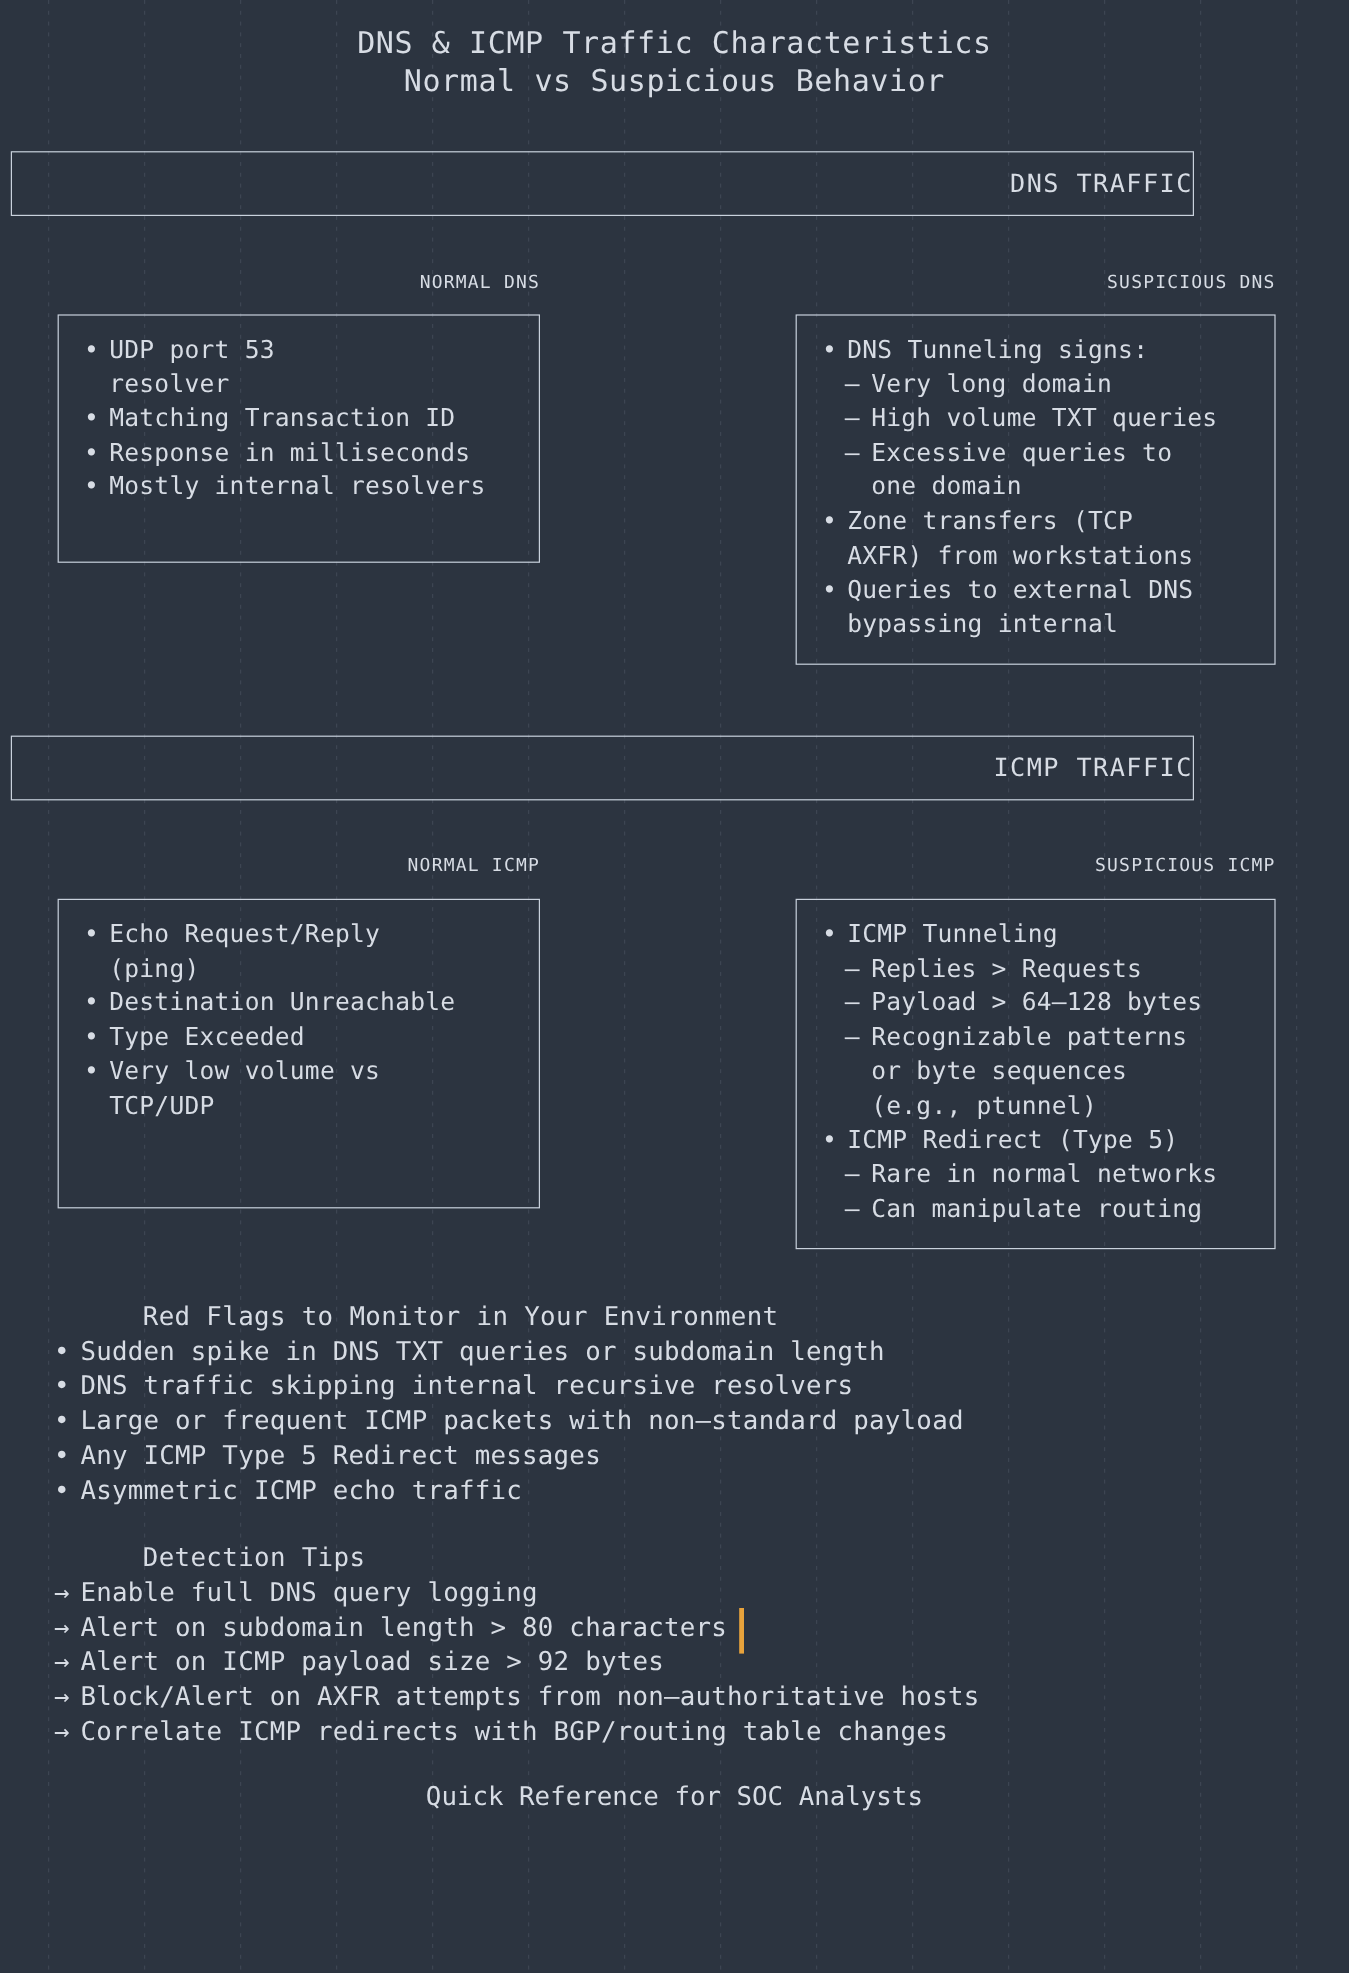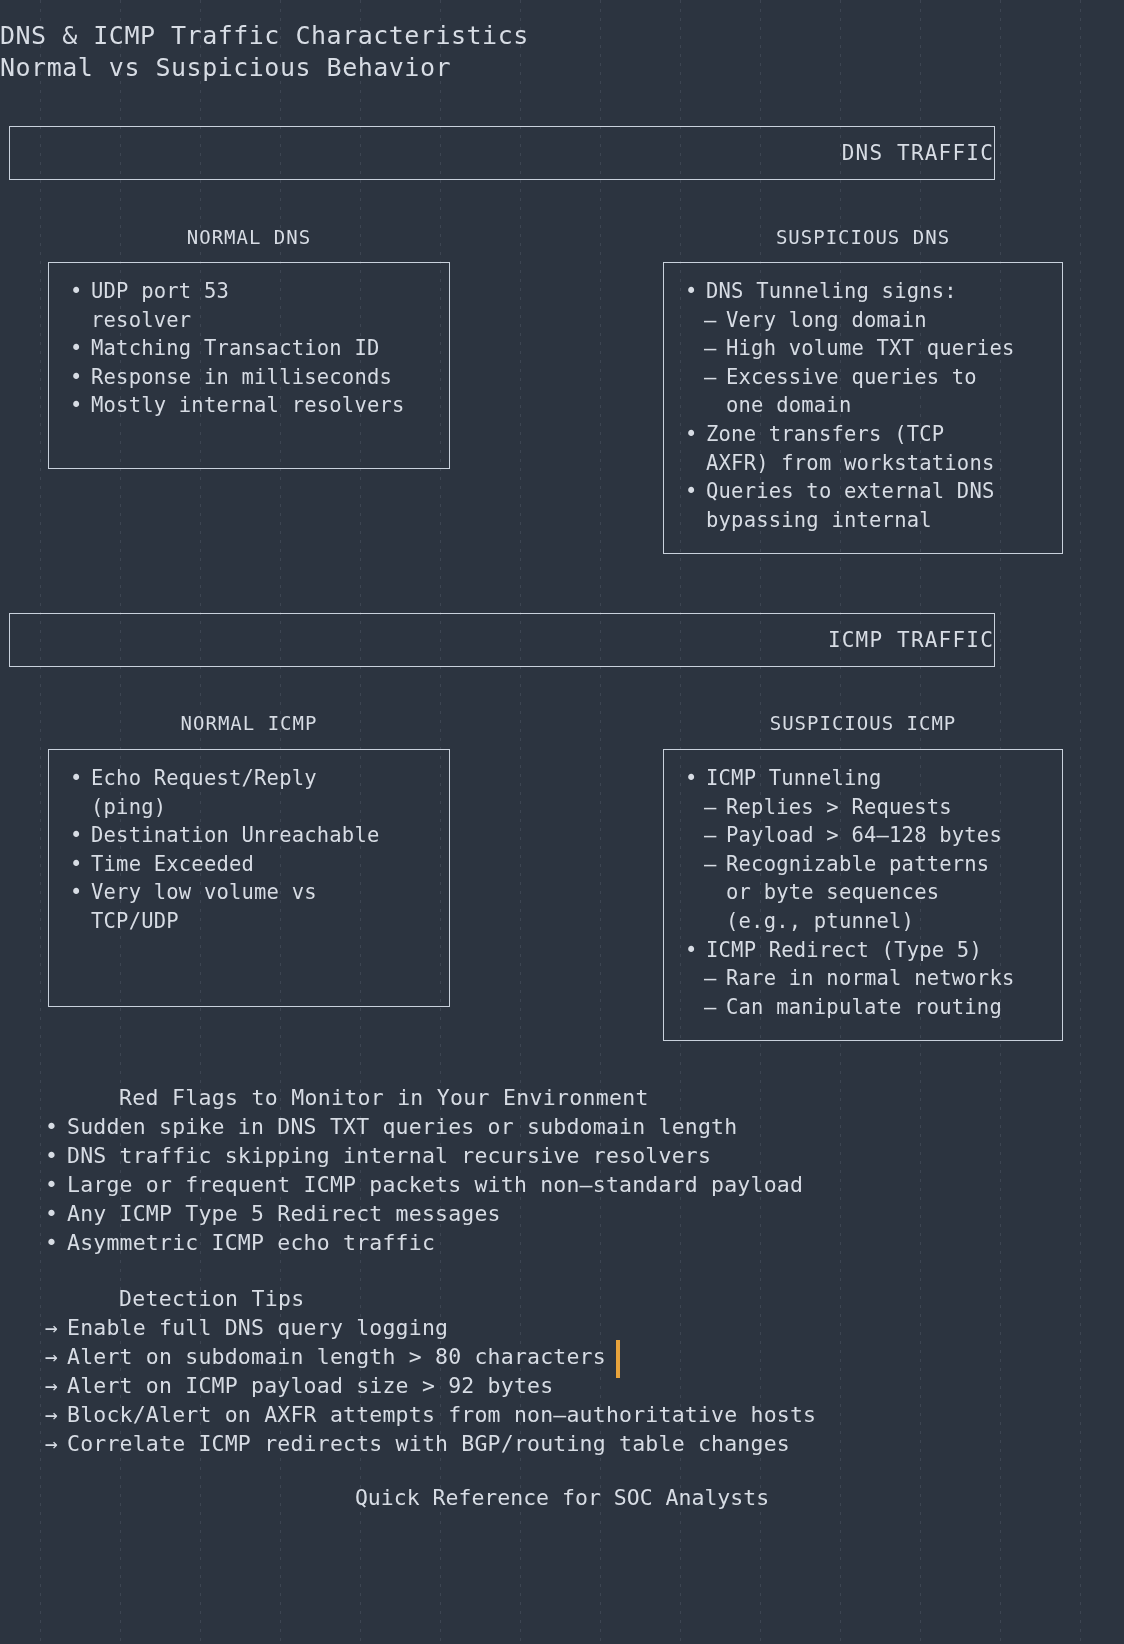--- a/index.html
+++ b/index.html
@@ -10,33 +10,33 @@
     font-family:"DejaVu Sans Mono","Liberation Mono",monospace;
     position:relative;overflow:hidden;
   }
   
   #grid{position:absolute;left:0;top:0;width:1124px;height:1644px;pointer-events:none;z-index:0;}
   .gl{position:absolute;top:0;bottom:0;width:1px;
       background-image:linear-gradient(to bottom,#424b58 0 3px, transparent 3px 9px);
       background-size:1px 9px;opacity:.75;}
   #content{position:absolute;left:0;top:0;width:1124px;height:1644px;z-index:2;}
 
-  .title-wrap{text-align:left;padding-top:20px;}
+  .title-wrap{text-align:center;padding-top:20px;}
   .title-l1{font-size:25px;letter-spacing:.5px;line-height:32px;}
   .title-l2{font-size:25px;letter-spacing:.5px;line-height:32px;}
 
   .band{
     position:absolute;left:9px;width:986px;
     border:1.6px solid #c9d1dc;
     box-sizing:border-box;
     display:flex;align-items:center;justify-content:flex-end;
     font-size:21px;letter-spacing:1.2px;padding-left:48px;
   }
 
-  .colhead{position:absolute;font-size:19px;letter-spacing:1px;text-align:center;}
+  .colhead{position:absolute;font-size:15px;letter-spacing:1px;text-align:right;}
 
   .panel{
     position:absolute;
     border:1.6px solid #c9d1dc;
     box-sizing:border-box;
     padding:14px 16px 12px 16px;
   }
   .panel ul{list-style:none;margin:0;padding:0;}
   .panel li{font-size:20.5px;line-height:28.6px;letter-spacing:.2px;
             padding-left:26px;position:relative;white-space:pre-wrap;}
@@ -125,21 +125,21 @@
 
   <div class="colhead" style="left:48px;top:712px;width:402px;">NORMAL ICMP</div>
 
   <div class="colhead" style="left:663px;top:712px;width:400px;">SUSPICIOUS ICMP</div>
 
   <div class="panel" style="left:48px;top:749px;width:402px;height:258px;">
     <ul>
       <li class="lv1">Echo Request/Reply</li>
       <li class="cont1">(ping)</li>
       <li class="lv1">Destination Unreachable</li>
-      <li class="lv1">Time Exceeded</li>
+      <li class="lv1">Type Exceeded</li>
       <li class="lv1">Very low volume vs</li>
       <li class="cont1">TCP/UDP</li>
     </ul>
   </div>
 
   <div class="panel" style="left:663px;top:749px;width:400px;height:292px;">
     <ul>
       <li class="lv1">ICMP Tunneling</li>
       <li class="lv2">Replies &gt; Requests</li>
       <li class="lv2">Payload &gt; 64–128 bytes</li>

